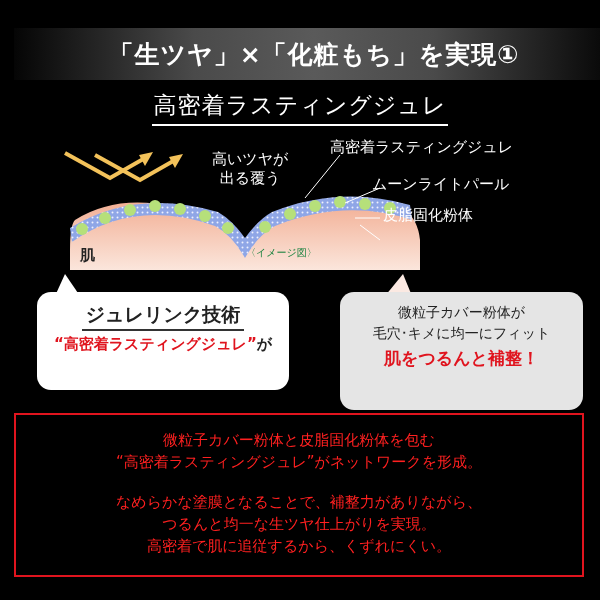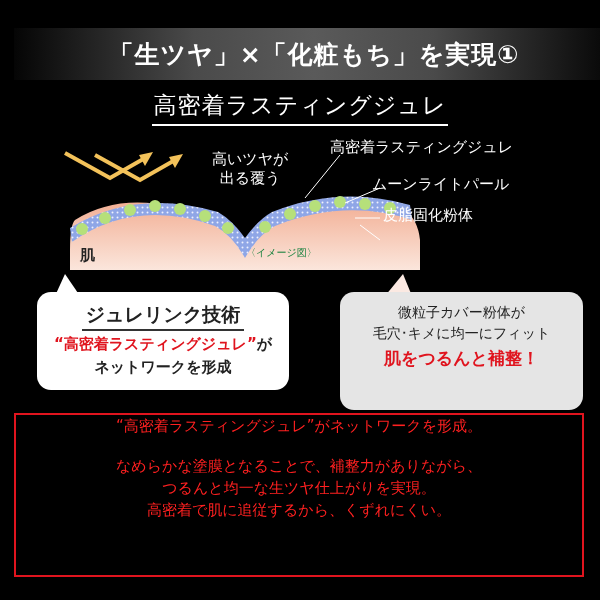--- a/index.html
+++ b/index.html
@@ -102,27 +102,27 @@
 <svg width="600" height="40" style="position:absolute;left:0;top:268px;">
   <polygon points="65,6 55,28 80,28" fill="#fff"></polygon>
   <polygon points="403,6 385,28 412,28" fill="#fbe9e2"></polygon>
 </svg>
 
 <div class="bubble bubble-left">
   <div class="bl-title">ジュレリンク技術</div>
   <div class="bl-line">
     <span class="red">“</span><span class="red">高密着ラスティングジュレ</span><span class="red">”</span><span>が</span>
   </div>
-  <div class="bl-line">ネットワークを形成</div>
 </div>
 
 <div class="bubble bubble-right">
   <div class="br-line" style="margin-top:12px;">微粒子カバー粉体が</div>
   <div class="br-line">毛穴･キメに均一にフィット</div>
   <div class="br-strong">肌をつるんと補整！</div>
 </div>
 
 <div class="info-box">
+  <p style="margin-top:14px;">微粒子カバー粉体と皮脂固化粉体を包む</p>
   <p>“高密着ラスティングジュレ”がネットワークを形成。</p>
   <p class="gap">なめらかな塗膜となることで、補整力がありながら、</p>
   <p>つるんと均一な生ツヤ仕上がりを実現。</p>
   <p>高密着で肌に追従するから、くずれにくい。</p>
 </div>
 
 </body></html>

